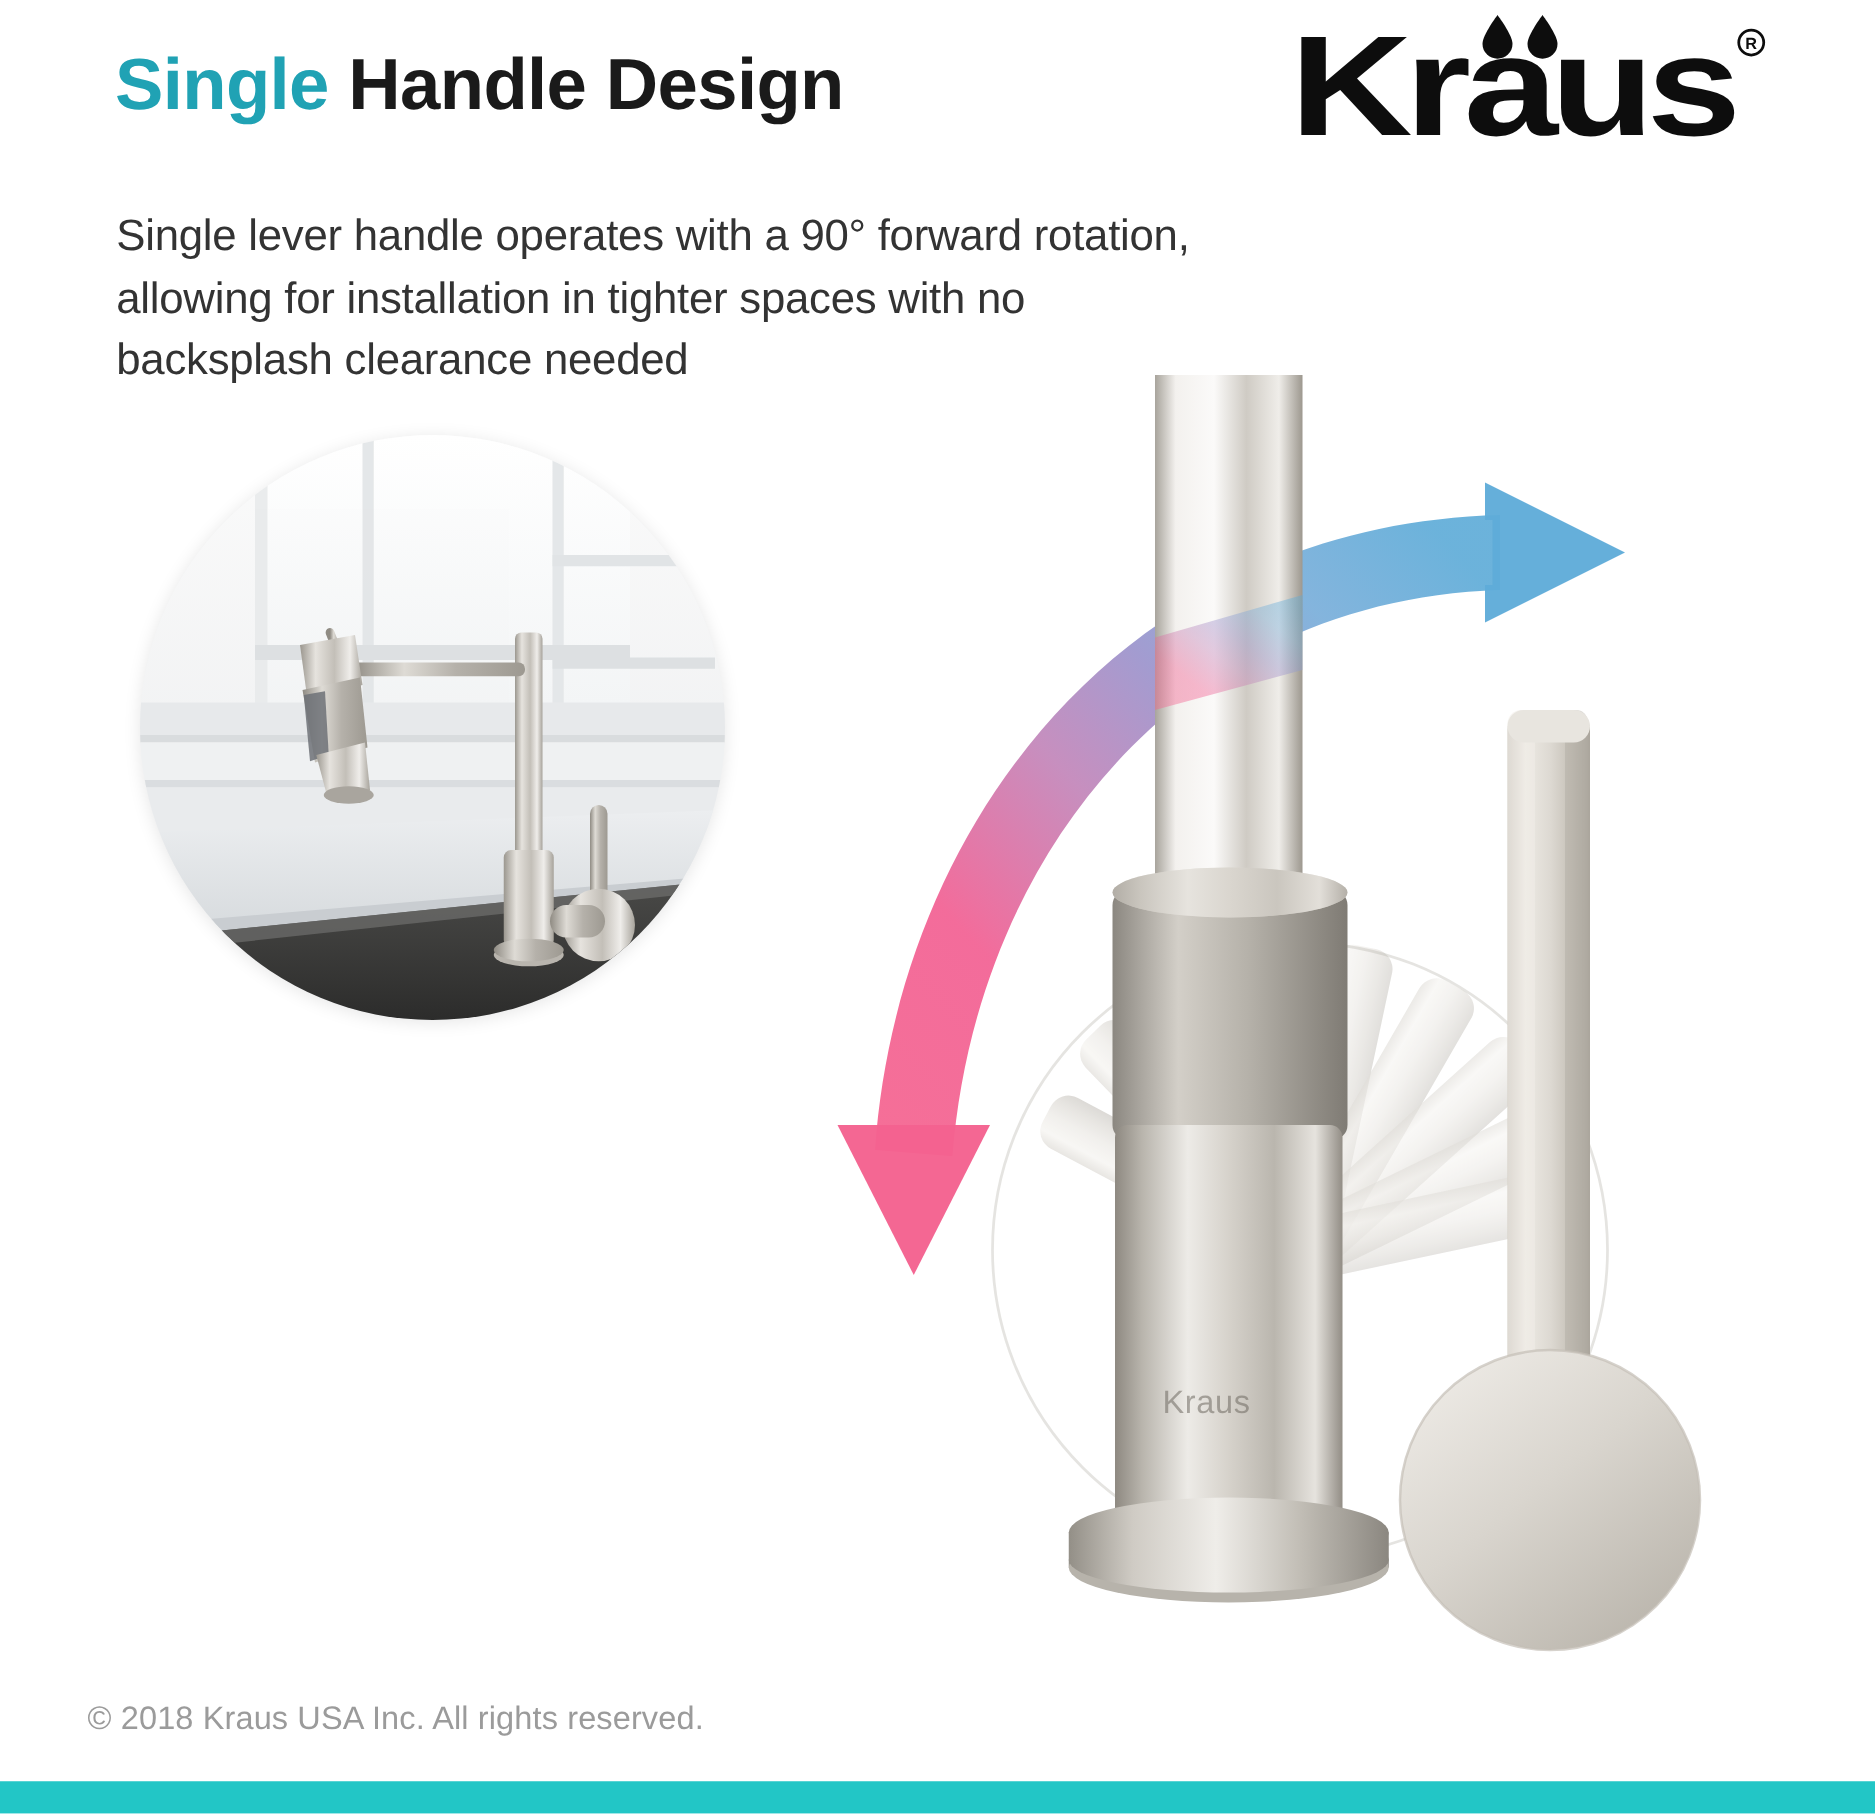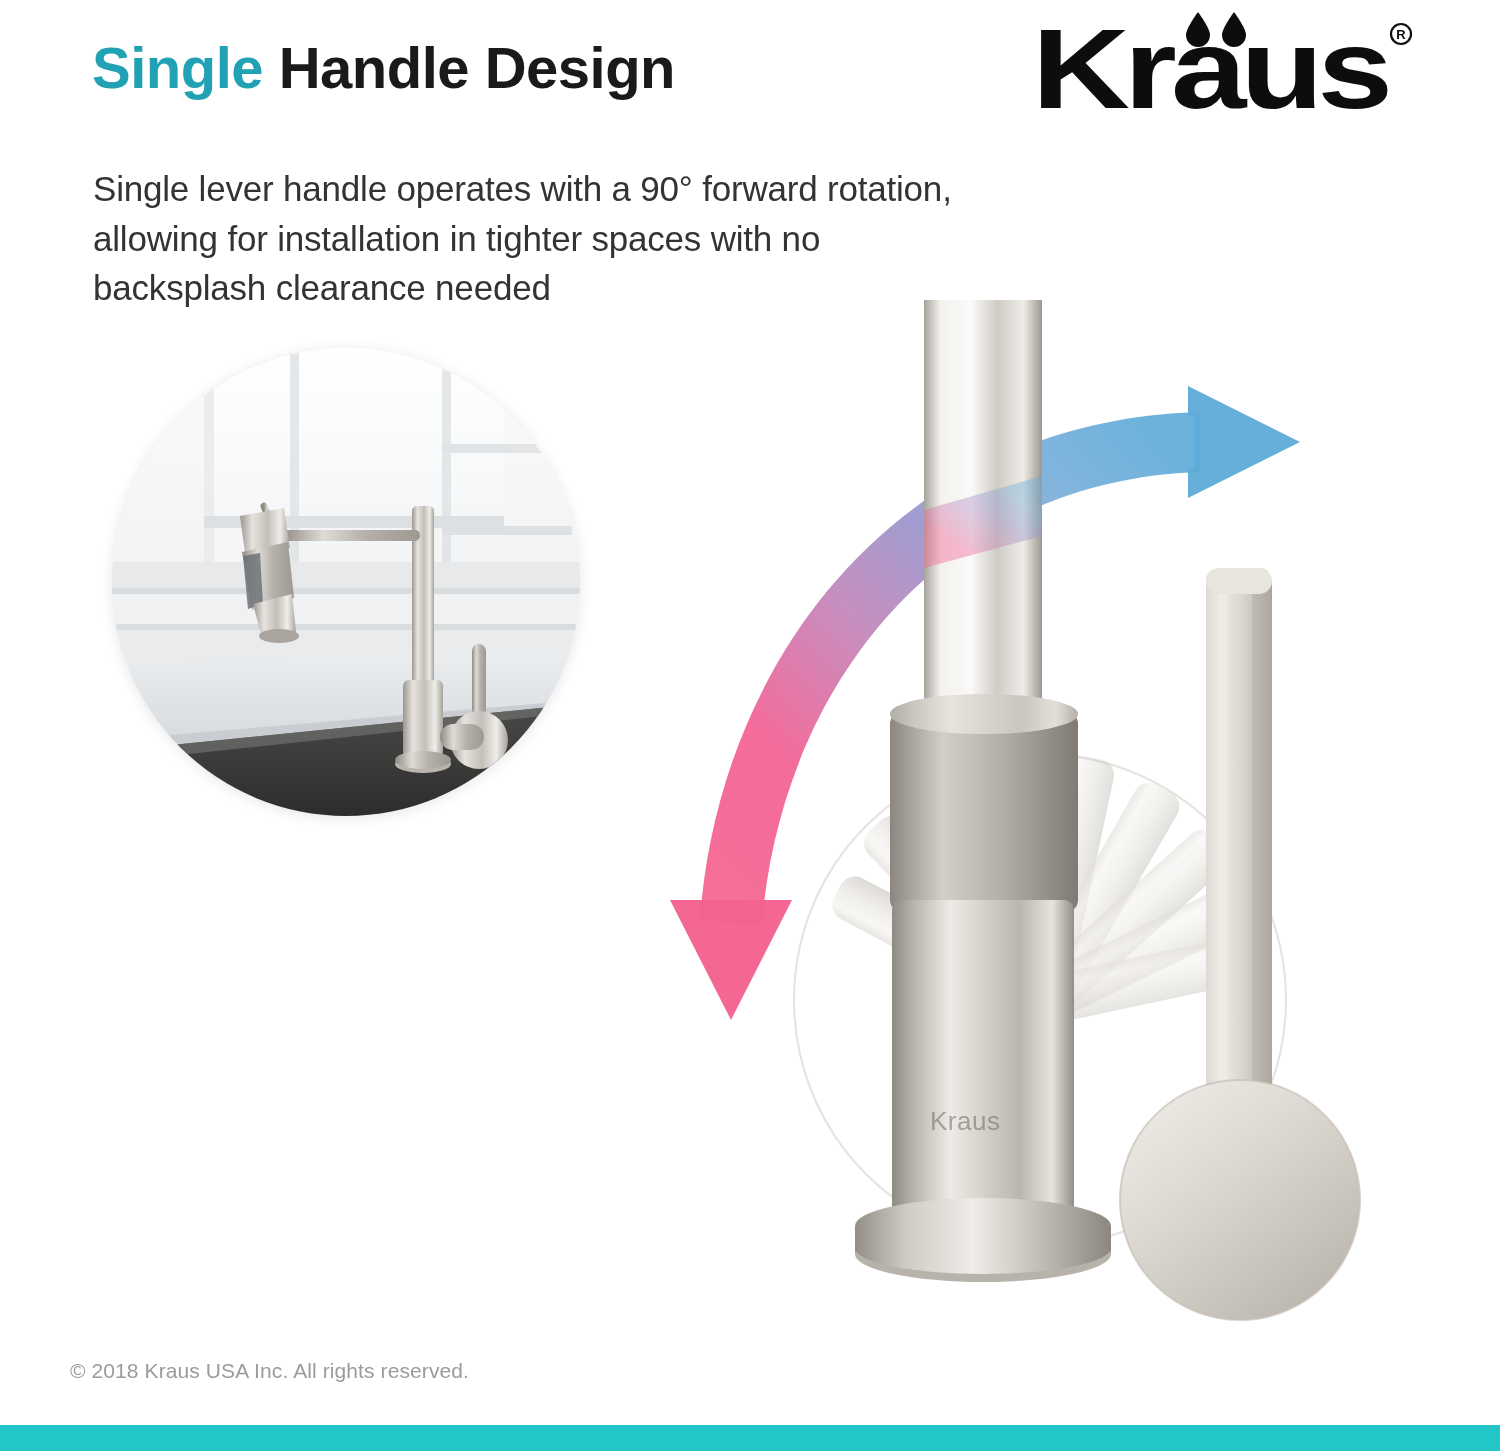--- a/index.html
+++ b/index.html
@@ -80,21 +80,21 @@
     width: 800px;
     height: 1030px;
   }
   .hero svg { display: block; width: 100%; height: 100%; }
 
   
   .copyright {
     position: absolute;
     left: 70px;
     top: 1359px;
-    font-size: 21px;
+    font-size: 26px;
     color: #9b9b9b;
     font-weight: 400;
     letter-spacing: 0.1px;
   }
   .footer-bar {
     position: absolute;
     left: 0;
     bottom: 0;
     width: 1500px;
     height: 26px;

